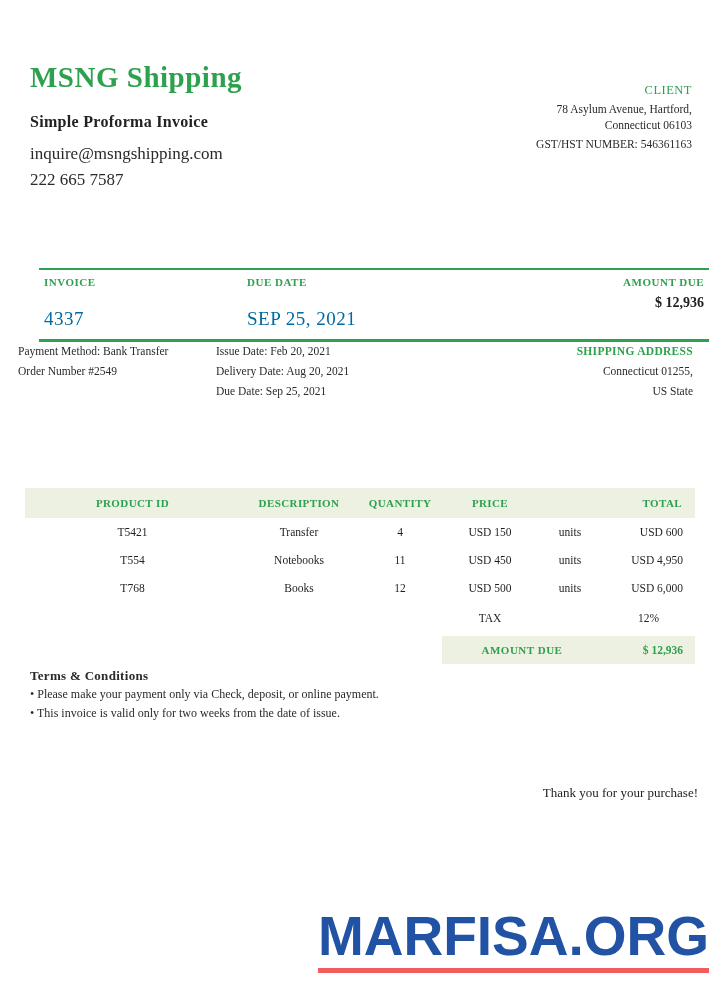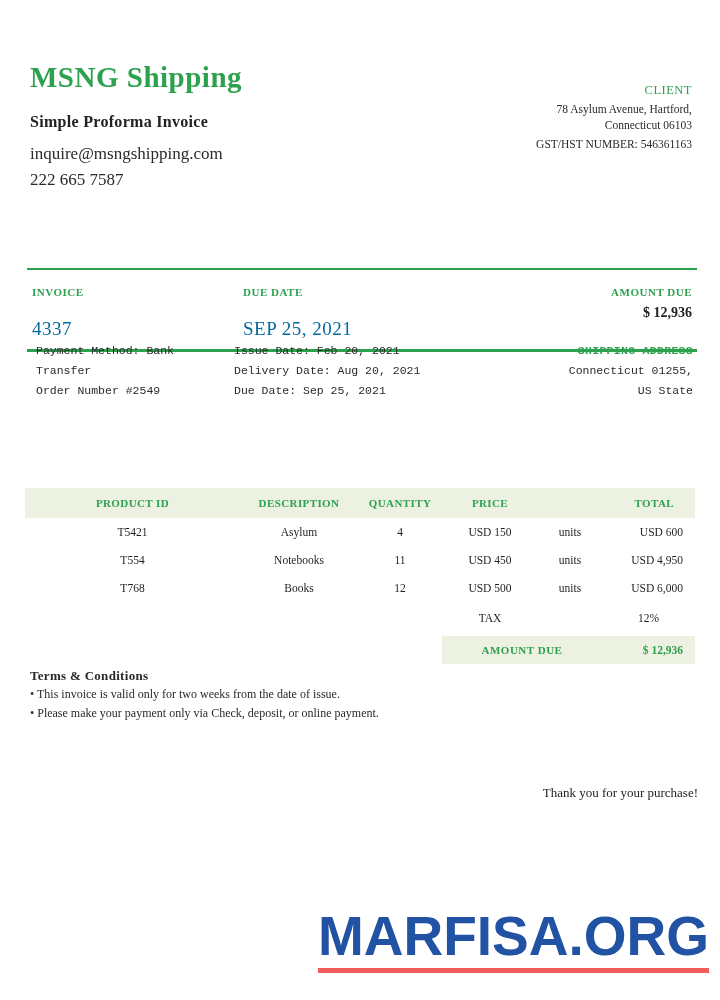--- a/index.html
+++ b/index.html
@@ -29,50 +29,50 @@
   }
   .doc-subtitle { font-size:16px; font-weight:bold; color:#222; margin-top:19px; letter-spacing:0.3px; }
   .contact { margin-top:10px; font-size:17px; color:#2a2a2a; line-height:1.55; }
   .client-block { text-align:right; padding-top:21px; }
   .client-label { color:var(--green); font-size:12.5px; letter-spacing:0.5px; }
   .client-address { font-size:11.5px; color:#2a2a2a; line-height:1.35; margin-top:4px; }
   .client-gst { font-size:11.5px; color:#2a2a2a; margin-top:5px; }
 
   
   .band {
-    position:absolute; top:268px; left:27px; width:670px;
+    position:absolute; top:268px; left:39px; width:670px;
     border-top:2px solid var(--green);
     border-bottom:3px solid var(--green);
-    padding:16px 5px 9px 5px;
-    display:grid; grid-template-columns:203px 1fr 220px;gap:8px;
+    padding:6px 5px 9px 5px;
+    display:grid; grid-template-columns:203px 1fr 220px;
   }
   .band-label { font-size:11px; font-weight:bold; color:var(--green); letter-spacing:0.5px; }
   .band-value { font-size:19px; color:#0369a1; margin-top:20px; letter-spacing:0.5px; }
   .band-cell-right { text-align:right; }
   .band-value-amount { font-size:14px; font-weight:bold; color:#222; margin-top:7px; }
 
   
   .details {
-    position:absolute; top:341px; left:36px; right:27px;
+    position:absolute; top:341px; left:18px; right:27px;
     display:grid; grid-template-columns:198px 1fr 220px;
-    font-size:11.5px; color:#2a2a2a;font-family:Liberation Mono, monospace;
+    font-size:11.5px; color:#2a2a2a;
   }
   .details .line { line-height:1.75; }
   .shipping { text-align:right; }
   .shipping-label { color:var(--green); font-weight:bold; font-size:11.5px; letter-spacing:0.3px; line-height:1.75; }
 
   
   .items { position:absolute; top:462px; left:25px; width:670px; font-size:11.5px;margin-top:26px; }
   .t-grid { display:grid; grid-template-columns:215px 118px 84px 96px 64px 93px; align-items:center; }
   .t-head {
     height:30px; background:var(--light-green);
     color:var(--green); font-weight:bold; font-size:11px;
     letter-spacing:0.4px; text-align:center;
   }
-  .t-head .col-total { text-align:right; padding-right:21px; }
+  .t-head .col-total { text-align:right; padding-right:13px; }
   .t-row { height:28px; text-align:center; color:#1f1f1f; }
   .t-row .cell-total { text-align:right; padding-right:12px; }
   .t-tax { height:32px; text-align:center; color:#1f1f1f; }
   .t-due-wrap { display:grid; grid-template-columns:417px 1fr; margin-top:2px; }
   .due-band {
     background:var(--light-green); height:28px;
     display:grid; grid-template-columns:160px 93px; align-items:center;
     color:var(--green); font-weight:bold;
   }
   .due-band .due-label { text-align:center; font-size:11px; letter-spacing:0.5px; }
@@ -152,21 +152,21 @@
     <div>PRODUCT ID</div>
     <div>DESCRIPTION</div>
     <div>QUANTITY</div>
     <div>PRICE</div>
     <div></div>
     <div class="col-total">TOTAL</div>
   </div>
 
   <div class="t-grid t-row">
     <div>T5421</div>
-    <div>Asylum</div>
+    <div>Transfer</div>
     <div>4</div>
     <div>USD 150</div>
     <div>units</div>
     <div class="cell-total">USD 600</div>
   </div>
 
   <div class="t-grid t-row">
     <div>T554</div>
     <div>Notebooks</div>
     <div>11</div>
@@ -197,22 +197,22 @@
     <div></div>
     <div class="due-band">
       <div class="due-label">AMOUNT DUE</div>
       <div class="due-value">$ 12,936</div>
     </div>
   </div>
 </div>
 
 <div class="terms">
   <div class="terms-heading">Terms &amp; Conditions</div>
+  <div class="terms-item">• Please make your payment only via Check, deposit, or online payment.</div>
   <div class="terms-item">• This invoice is valid only for two weeks from the date of issue.</div>
-  <div class="terms-item">• Please make your payment only via Check, deposit, or online payment.</div>
 </div>
 
 <div class="thank-you">Thank you for your purchase!</div>
 
 <div class="brand">
   <div class="brand-text">MARFISA.ORG</div>
   <div class="brand-rule"></div>
 </div>
 
 </body></html>

